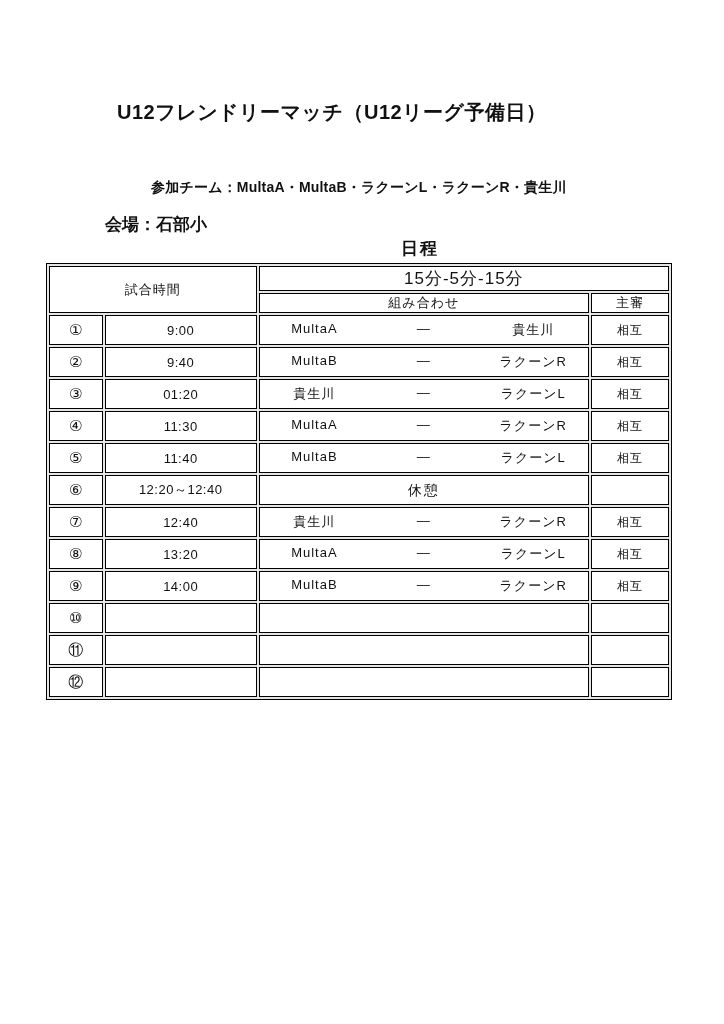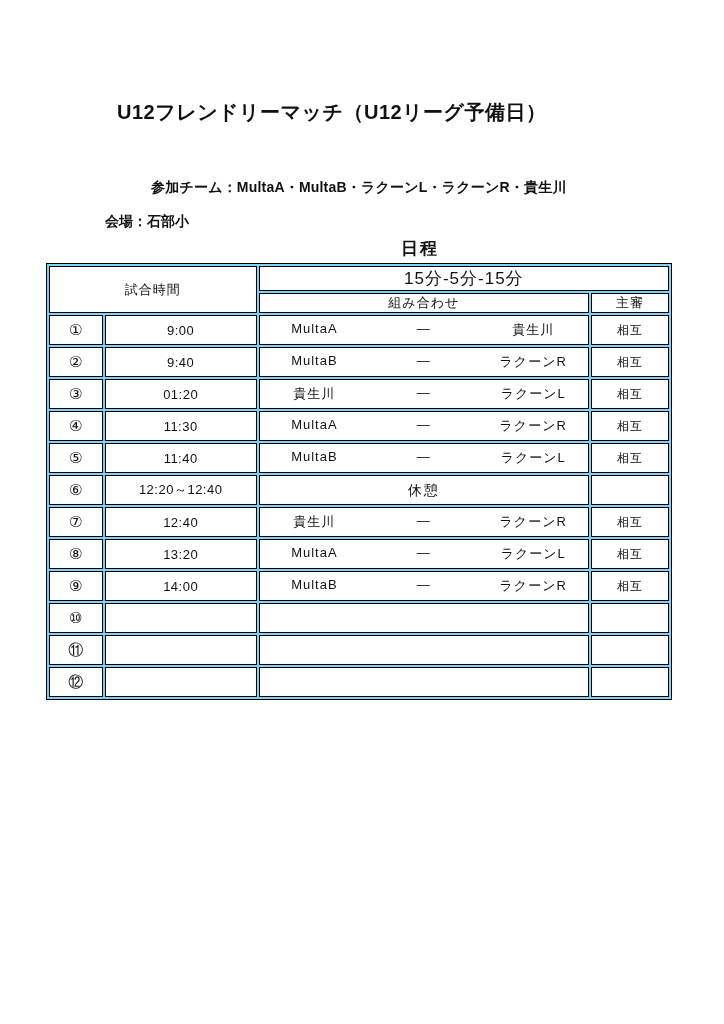--- a/index.html
+++ b/index.html
@@ -27,36 +27,36 @@
     white-space: nowrap;
   }
   .doc-teams {
     position: absolute; left: 105px; top: 179px;
     font-size: 14px; font-weight: bold; letter-spacing: 0.2px;
     white-space: nowrap;
     margin-left: 46px;
   }
   .doc-venue {
     position: absolute; left: 105px; top: 213px;
-    font-size: 14px; font-weight: bold;
+    font-size: 17px; font-weight: bold;
     white-space: nowrap;
   }
   .schedule-heading {
     position: absolute; left: 362px; top: 237px; width: 116px;
     text-align: center;
     font-size: 17px; font-weight: bold; letter-spacing: 2px;
   }
   table.schedule {
     position: absolute; left: 46px; top: 263px;
     width: 626px;
     table-layout: fixed;
     border-collapse: separate;
     border-spacing: 2px;
     border: 1px solid #000;
-    background: #7dd3fc;
+    background: #e5e5e5;
   }
   table.schedule td {
     border: 1px solid #000;
     text-align: center;
     vertical-align: middle;
     padding: 0;
     overflow: hidden;
     background: #ffffff;
   }
   td.h-time   { height: 24px; font-size: 13px; letter-spacing: 1px; }

